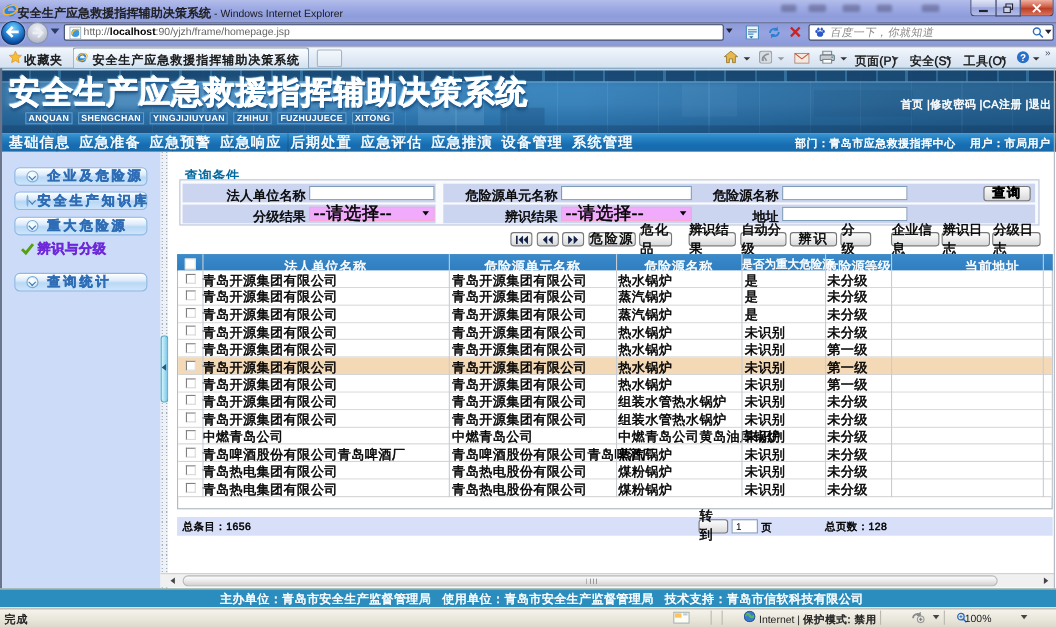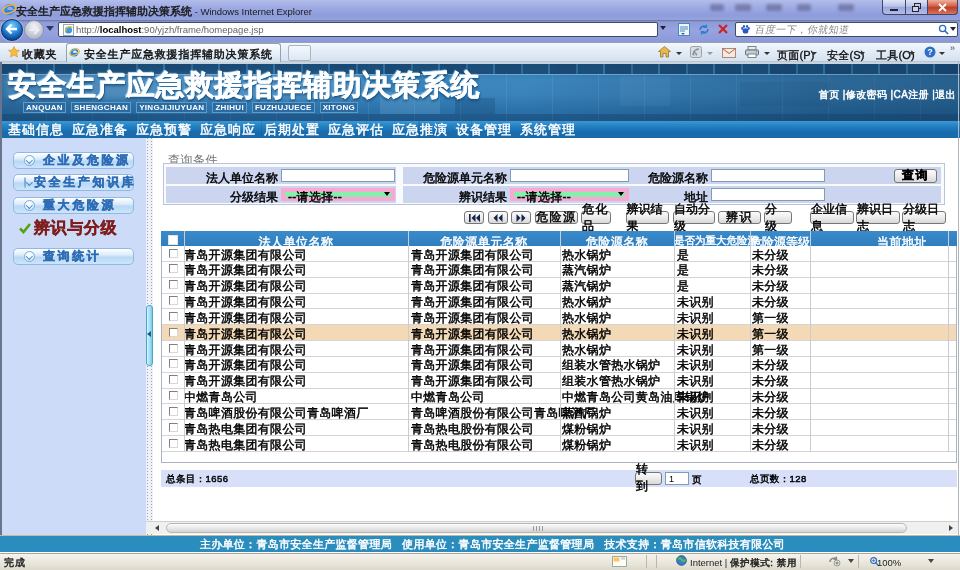--- a/index.html
+++ b/index.html
@@ -50,35 +50,35 @@
   .navitem{color:#fff;font-size:13px;letter-spacing:1px;margin-left:8px;white-space:nowrap;}
   #navright{position:absolute;right:5px;top:3px;color:#fff;font-size:10px;letter-spacing:.45px;}
 
   
   #leftborder{left:0;top:62px;width:2px;height:473px;background:#69758c;}
   #sidebar{left:2px;top:138px;width:144px;height:397px;background:#ccdcf8;}
   .sbtn{position:absolute;left:11px;width:121px;height:17px;border:1px solid #8fb9e2;border-radius:5px;box-sizing:border-box;background:linear-gradient(180deg,#feffff 0%,#dcebfb 40%,#b9d8f5 55%,#cde5fa 100%);box-shadow:inset 0 1px 0 #fff;display:flex;align-items:center;}
   .sbicon{width:11px;height:11px;border-radius:50%;background:radial-gradient(circle at 40% 35%,#ffffff 0%,#e8f4fe 55%,#9fc8ec 100%);border:1px solid #7aadd8;margin-left:10px;box-sizing:border-box;position:relative;}
   .sbicon:after{content:"";position:absolute;left:2.2px;top:2.4px;width:3.6px;height:3.6px;border-right:1.6px solid #3a7cc0;border-bottom:1.6px solid #3a7cc0;transform:rotate(45deg);}
   .sbtext{font-size:12px;font-weight:bold;color:#2e6db5;margin-left:8px;white-space:nowrap;letter-spacing:2.6px;}
-  #checkitem{position:absolute;left:17px;top:218px;font-size:16px;font-weight:bold;color:#7f1d1d;letter-spacing:.6px;display:flex;align-items:center;}
+  #checkitem{position:absolute;left:17px;top:218px;font-size:12px;font-weight:bold;color:#6d28d9;letter-spacing:.6px;display:flex;align-items:center;}
 
   
   #splitter{left:146px;top:138px;width:7px;height:397px;background:#eef1f6;
     background-image:repeating-linear-gradient(180deg,#97a4b6 0 1px,rgba(0,0,0,0) 1px 3px),repeating-linear-gradient(180deg,#97a4b6 0 1px,rgba(0,0,0,0) 1px 3px);
     background-size:1px 100%,1px 100%;background-position:1px 0,5px 0;background-repeat:no-repeat;}
   #splithandle{left:145.5px;top:305px;width:7px;height:61px;background:linear-gradient(90deg,#d6f2fc 0%,#a8e0f4 50%,#7ec8e8 100%);border:1px solid #4aa8cc;border-radius:3px;box-sizing:border-box;}
   #splitarrow{left:147px;top:331px;width:0;height:0;border-top:3px solid transparent;border-bottom:3px solid transparent;border-right:4px solid #1a5a8c;}
 
   
   #content{left:153px;top:138px;width:805px;height:383px;background:#fff;}
   .lav{background:#ccd5f0;}
   .flabel{position:absolute;font-size:12px;color:#000;letter-spacing:0;text-align:right;}
   .finput{position:absolute;background:#fff;border:1px solid #7f9db9;box-sizing:border-box;height:13px;}
-  .fsel{position:absolute;background:#86efac;border:4px solid #f9a8d4;box-sizing:border-box;height:13px;font-size:12px;color:#000;line-height:11px;padding-left:3px;letter-spacing:.3px;}
+  .fsel{position:absolute;background:#f0abfc;border:1px solid #f9a8d4;box-sizing:border-box;height:13px;font-size:16px;color:#000;line-height:11px;padding-left:3px;letter-spacing:.3px;}
   .selarr{position:absolute;width:0;height:0;border-left:3.5px solid transparent;border-right:3.5px solid transparent;border-top:4.5px solid #000;}
   .gbtn{position:absolute;background:linear-gradient(180deg,#fbfbfb 0%,#eeeeee 45%,#d8d8d8 100%);border:1px solid #777;border-radius:3px;box-sizing:border-box;font-size:12px;color:#000;display:flex;align-items:center;justify-content:center;letter-spacing:1.5px;}
   .th{position:absolute;top:1.5px;font-size:12px;color:#fff;text-align:center;letter-spacing:.5px;white-space:nowrap;}
   .cell{position:absolute;top:1.5px;font-size:12px;color:#000;letter-spacing:.3px;white-space:nowrap;line-height:13px;}
   .cb{position:absolute;left:4px;width:9px;height:9px;background:#fff;border-top:1px solid #808080;border-left:1px solid #808080;border-right:1px solid #d8d8d8;border-bottom:1px solid #d8d8d8;box-sizing:border-box;}
   #hscroll{left:146px;top:521px;width:812px;height:13px;background:#f0f0f0;border-top:1px solid #d0cfc8;box-sizing:border-box;}
   #hthumb{left:166px;top:523px;width:741px;height:10px;background:linear-gradient(180deg,#fdfdfd 0%,#e8e8e8 55%,#d2d2d2 100%);border:1px solid #b8b8b8;border-radius:5px;box-sizing:border-box;}
 
   
   #teal{left:0;top:535px;width:960px;height:17px;background:#2b8dbd;border-top:1px solid #c8b99a;box-sizing:border-box;color:#fff;font-size:9.5px;display:flex;align-items:center;justify-content:center;}
@@ -211,20 +211,21 @@
 <div class="abs" id="navbar">
   <span class="navitem">基础信息</span>
     <span class="navitem">应急准备</span>
     <span class="navitem">应急预警</span>
     <span class="navitem">应急响应</span>
     <span class="navitem">后期处置</span>
     <span class="navitem">应急评估</span>
     <span class="navitem">应急推演</span>
     <span class="navitem">设备管理</span>
     <span class="navitem">系统管理</span>
+  <span id="navright">部门：青岛市应急救援指挥中心&nbsp;&nbsp;&nbsp;&nbsp;用户：市局用户</span>
 </div>
 
 <div class="abs" id="leftborder"></div>
 <div class="abs" id="sidebar">
   <div class="sbtn" style="top:14px;">
       <span class="sbicon"></span>
       <span class="sbtext">企业及危险源</span>
     </div>
   <div class="sbtn" style="top:36px;">
       <span class="sbicon"></span>
@@ -241,21 +242,21 @@
   <div id="checkitem" style="top:80px;"><svg style="margin-right:3px" width="12" height="11" viewBox="0 0 12 11">
         <path d="M1 5.5 L4.5 9 L11 1" fill="none" stroke="#56a012" stroke-width="2.6"></path>
       </svg>辨识与分级</div>
 </div>
 <div class="abs" id="splitter"></div>
 <div class="abs" id="splithandle"></div>
 <div class="abs" id="splitarrow"></div>
 
 <div class="abs" id="content"></div>
 
-<div class="abs" style="left:168px;top:152px;font-size:12px;font-weight:normal;color:#737373;letter-spacing:.5px;">查询条件</div>
+<div class="abs" style="left:168px;top:152px;font-size:12px;font-weight:bold;color:#0369a1;letter-spacing:.5px;">查询条件</div>
 <div class="abs" style="left:163px;top:163px;width:782px;height:42px;border:1px solid #b9c3da;background:#f8fafc;box-sizing:border-box;"></div>
 <div class="abs lav" style="left:166px;top:166.5px;width:230px;height:17.5px;"></div>
 <div class="abs lav" style="left:403px;top:166.5px;width:538px;height:17.5px;"></div>
 <div class="abs lav" style="left:166px;top:185.5px;width:230px;height:17px;"></div>
 <div class="abs lav" style="left:403px;top:185.5px;width:538px;height:17px;"></div>
 <div class="flabel" style="left:192px;top:170px;width:86px;">法人单位名称</div>
 <div class="flabel" style="left:402px;top:170px;width:105px;">危险源单元名称</div>
 <div class="flabel" style="left:620px;top:170px;width:88px;">危险源名称</div>
 <div class="flabel" style="left:192px;top:189px;width:86px;">分级结果</div>
 <div class="flabel" style="left:402px;top:189px;width:105px;">辨识结果</div>

